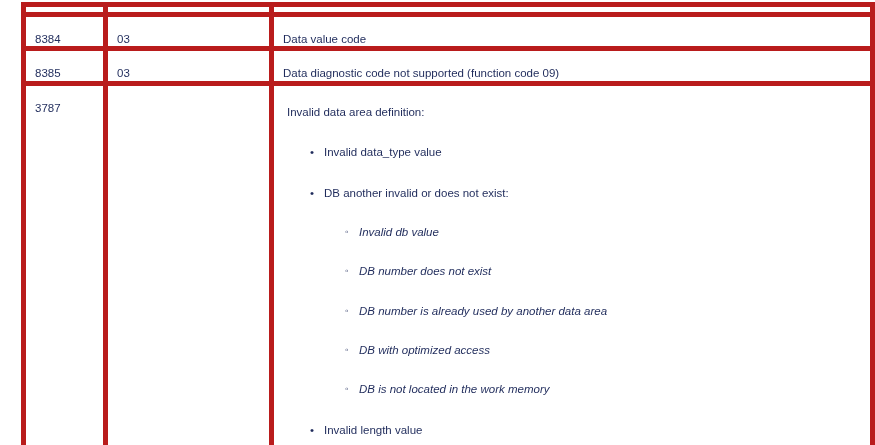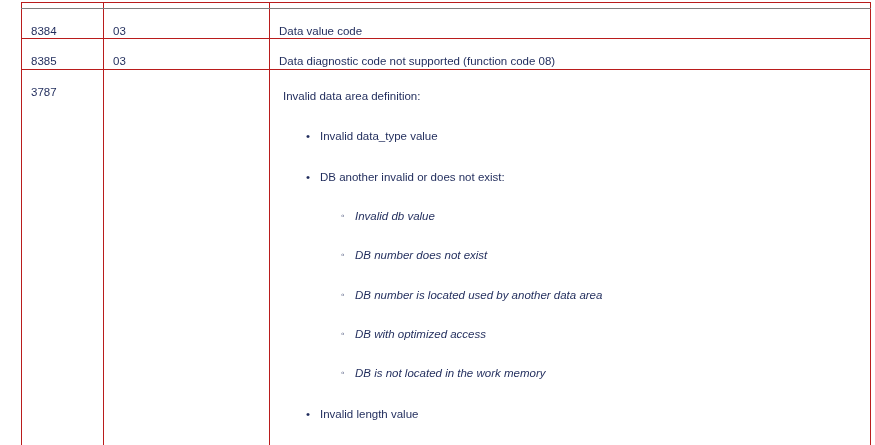--- a/index.html
+++ b/index.html
@@ -27,21 +27,21 @@
   .error-table {
     position: absolute;
     left: 21px;
     top: 2px;
     width: 849px;
     border-collapse: collapse;
     table-layout: fixed;
   }
 
   .error-table td {
-    border: 1px solid #b91c1c;
+    border: 5px solid #b91c1c;
     vertical-align: top;
     padding: 0;
     background: #ffffff;
   }
 
   
   .col-code  { width: 82px; }
   .col-func  { width: 166px; }
   .col-desc  { width: 601px; }
 
@@ -141,21 +141,21 @@
       </tr>
 
       <tr>
         <td>
           <div class="cell-text">8385</div>
         </td>
         <td>
           <div class="cell-text">03</div>
         </td>
         <td>
-          <div class="cell-text">Data diagnostic code not supported (function code 08)</div>
+          <div class="cell-text">Data diagnostic code not supported (function code 09)</div>
         </td>
       </tr>
 
       <tr>
         <td>
           <div class="cell-text">3787</div>
         </td>
         <td>
           <div class="cell-text"></div>
         </td>
@@ -178,21 +178,21 @@
                   <li class="b2">
                     <span class="b2-marker">◦</span>
                     <span class="b2-text">Invalid db value</span>
                   </li>
                   <li class="b2">
                     <span class="b2-marker">◦</span>
                     <span class="b2-text">DB number does not exist</span>
                   </li>
                   <li class="b2">
                     <span class="b2-marker">◦</span>
-                    <span class="b2-text">DB number is located used by another data area</span>
+                    <span class="b2-text">DB number is already used by another data area</span>
                   </li>
                   <li class="b2">
                     <span class="b2-marker">◦</span>
                     <span class="b2-text">DB with optimized access</span>
                   </li>
                   <li class="b2">
                     <span class="b2-marker">◦</span>
                     <span class="b2-text">DB is not located in the work memory</span>
                   </li>
                 </ul>

